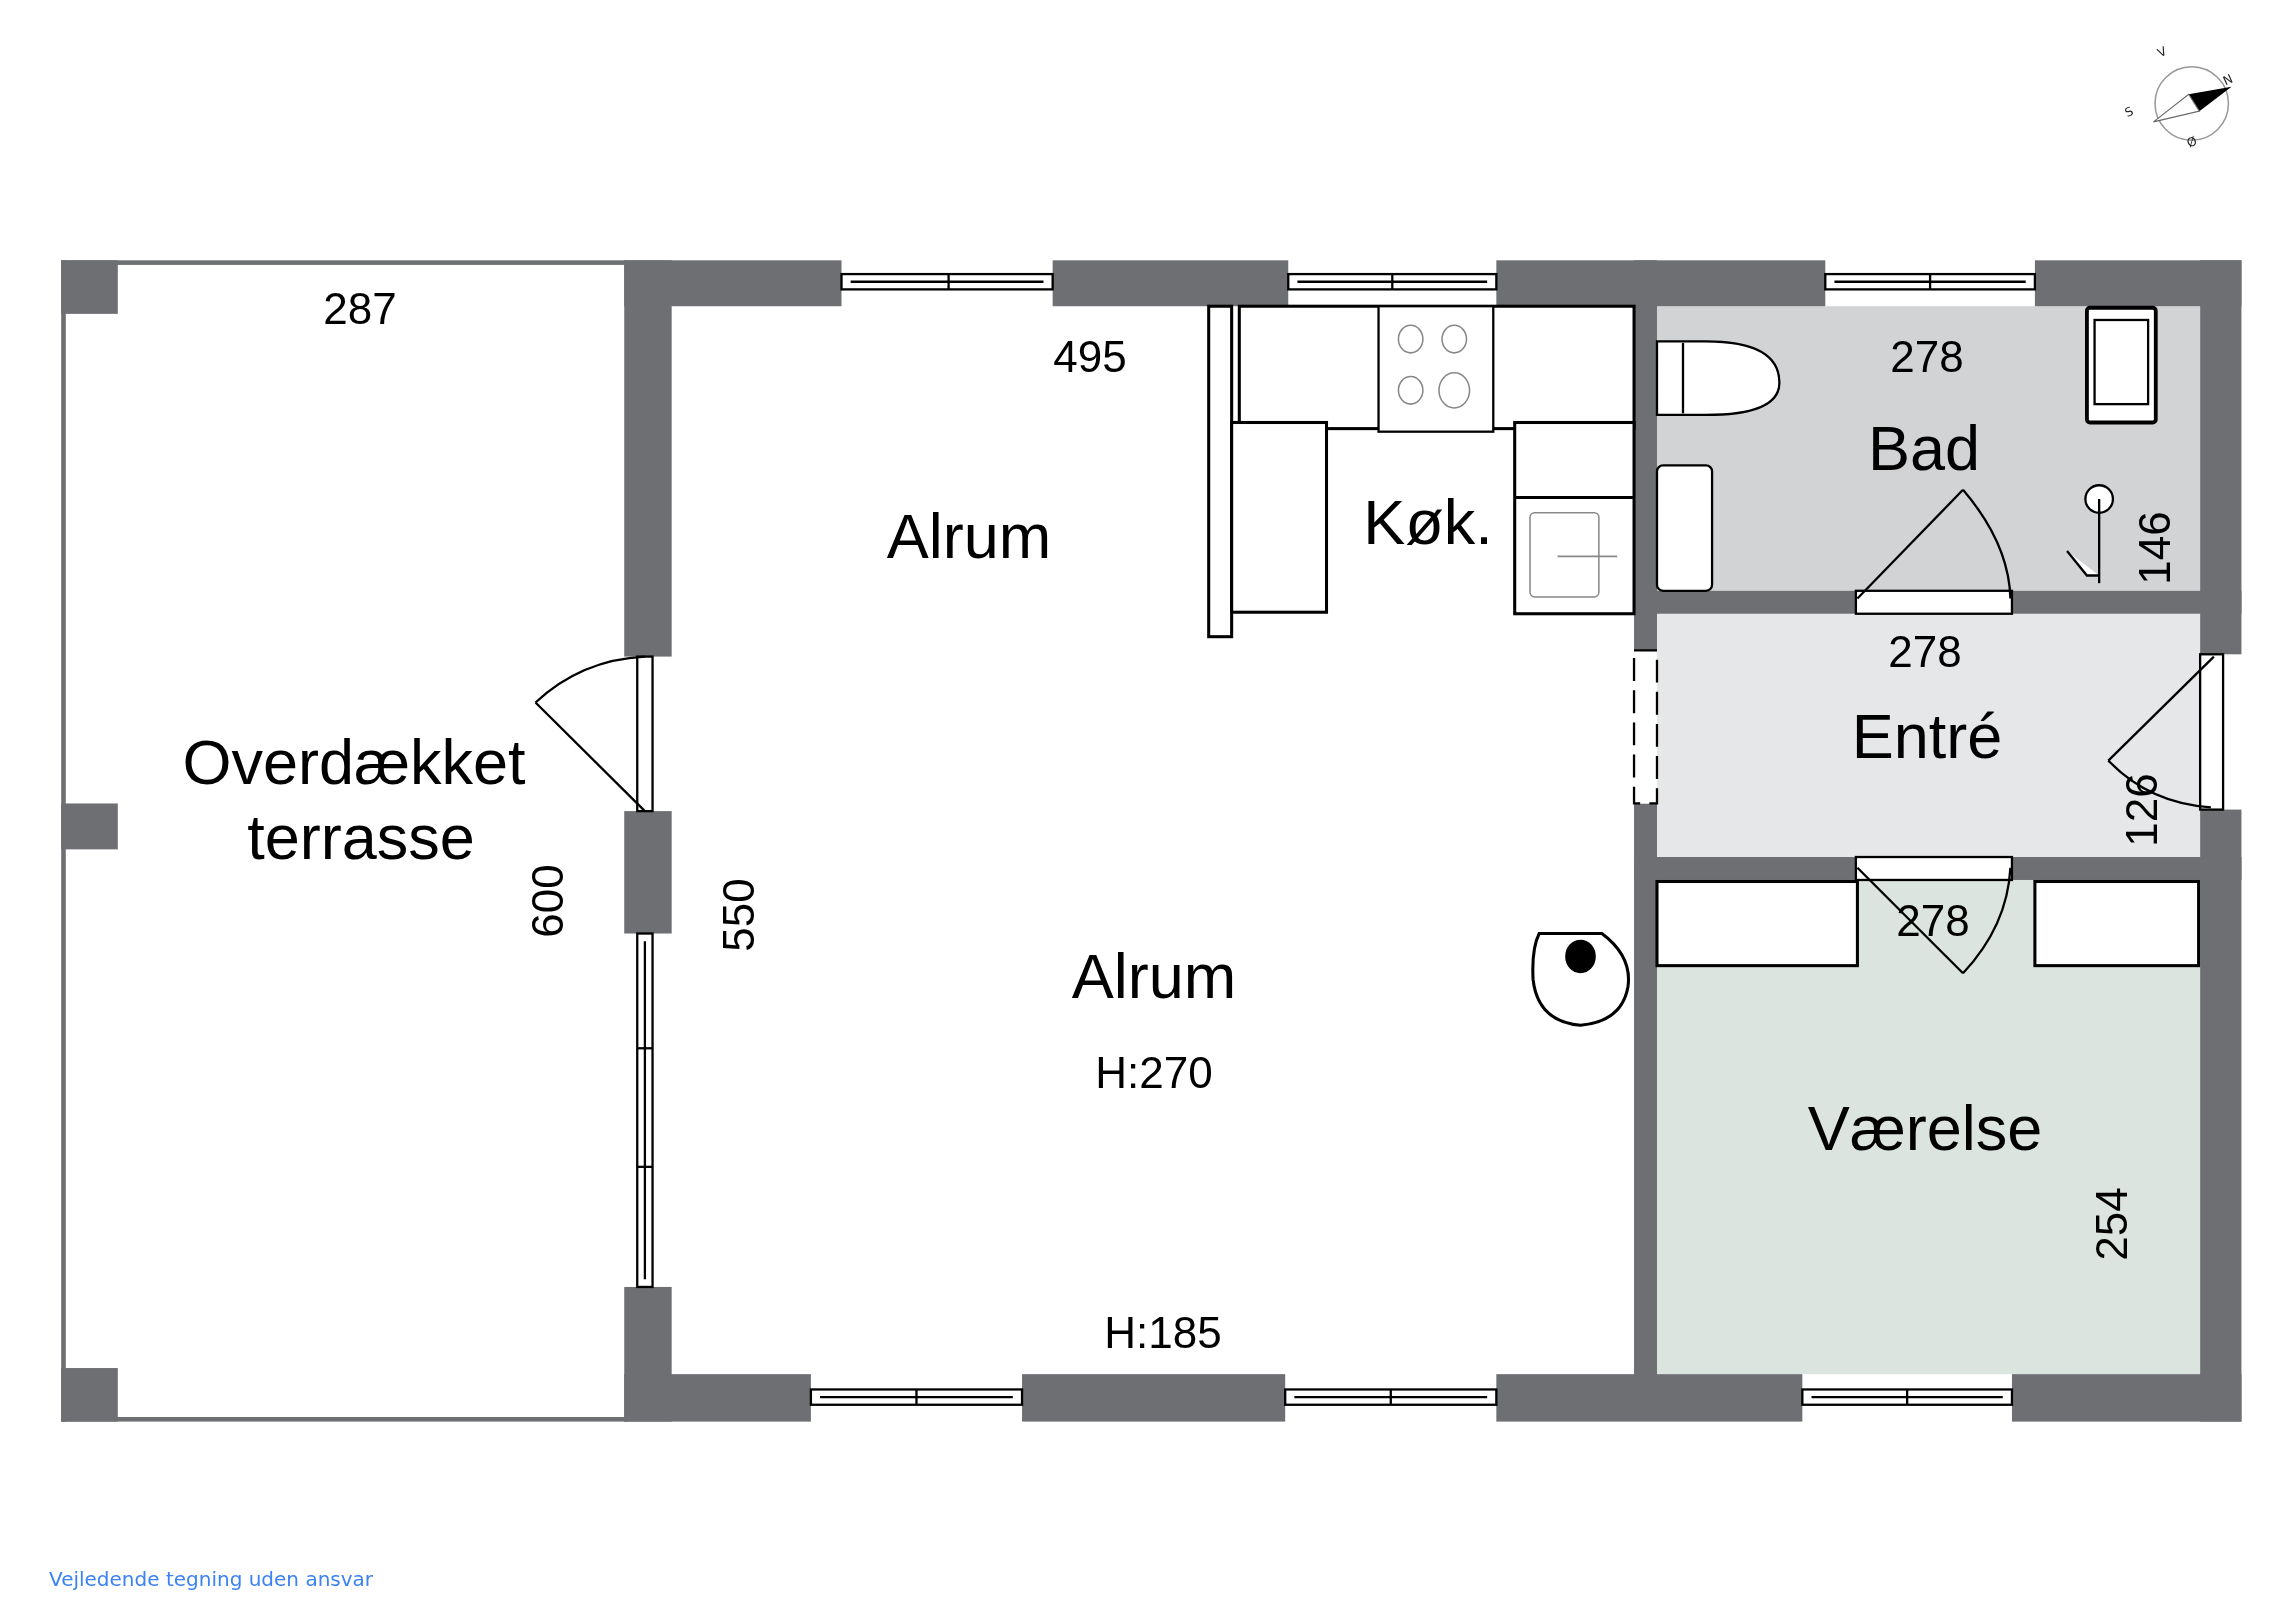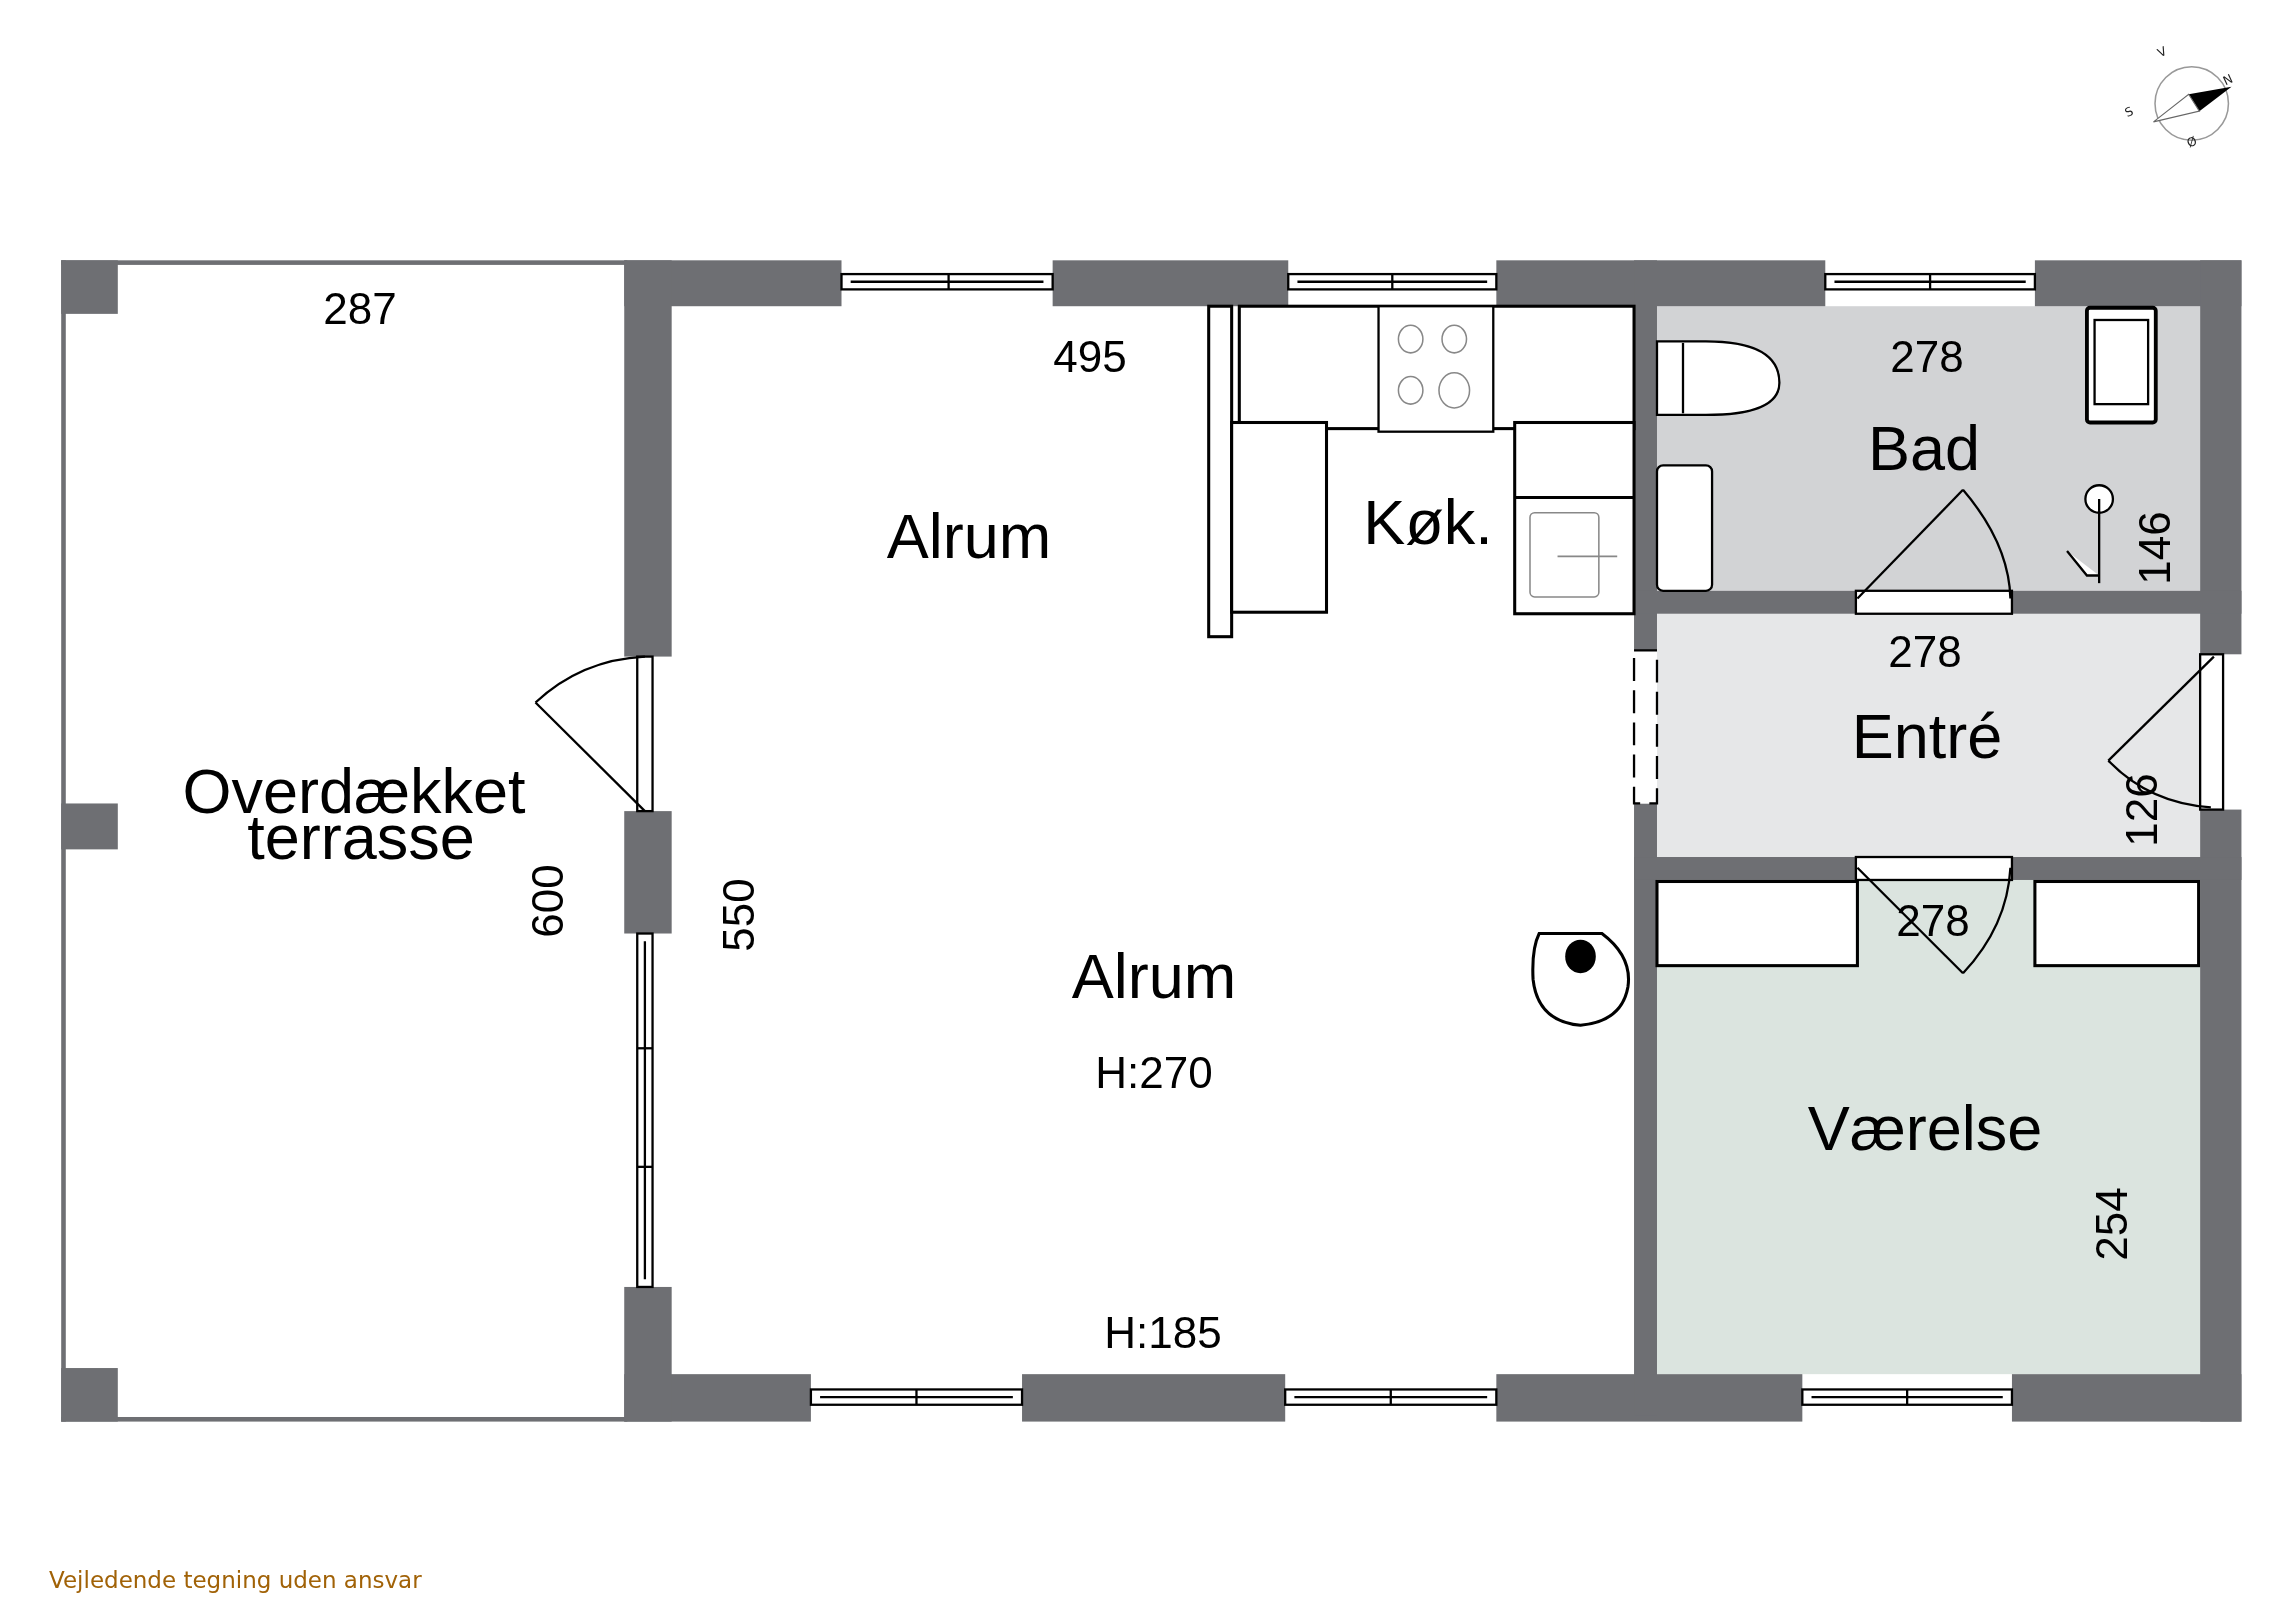--- a/index.html
+++ b/index.html
@@ -2,21 +2,21 @@
 <html style="font-size:12.2px"><head>
 <meta charset="utf-8">
 <style>
   html, body { margin:0; padding:0; background:#ffffff; }
   body { width:2295px; height:1623px; position:relative; overflow:hidden; font-family:"Liberation Sans", sans-serif; }
   #plan { position:absolute; left:0; top:0; }
   .label { position:absolute; color:#000; white-space:nowrap; transform:translate(-50%,-50%); line-height:1; text-align:center; }
   .room-name { font-size:63px; }
   .dim { font-size:44px; }
   .vdim { transform:translate(-50%,-50%) rotate(-90deg); }
-  .footer { position:absolute; left:49px; top:1567px; font-size:23px; color:#a16207; font-family:"DejaVu Sans", sans-serif; }
+  .footer { position:absolute; left:49px; top:1567px; font-size:20px; color:#3b82f6; font-family:"DejaVu Sans", sans-serif; }
   .compass-letter { position:absolute; font-size:12.2px; color:#222; font-family:"DejaVu Sans", sans-serif; transform:translate(-50%,-50%); }
 </style>
 </head>
 <body>
 
 <svg id="plan" width="2295" height="1623" viewBox="0 0 3000 2121" xmlns="http://www.w3.org/2000/svg">
 
   <rect x="2166" y="400" width="710" height="372" fill="#d2d3d5"></rect>
   <rect x="2166" y="802" width="710" height="318" fill="#e6e7e8"></rect>
   <rect x="2166" y="1148" width="710" height="648" fill="#dbe4df"></rect>
@@ -176,21 +176,21 @@
     <polygon points="-4,-12 10,10 -50,24" fill="#fff" stroke="#666" stroke-width="1.5"></polygon>
   </g>
 </svg>
 
 <div class="compass-letter" style="left:2162px;top:52px;transform:translate(-50%,-50%) rotate(-25deg);">V</div>
 <div class="compass-letter" style="left:2228px;top:80px;transform:translate(-50%,-50%) rotate(-25deg);">N</div>
 <div class="compass-letter" style="left:2129px;top:112px;transform:translate(-50%,-50%) rotate(-25deg);">S</div>
 <div class="compass-letter" style="left:2192px;top:142px;transform:translate(-50%,-50%) rotate(-25deg);">Ø</div>
 
 <div class="label dim" style="left:360px;top:309px;">287</div>
-<div class="label room-name" style="left:354px;top:762px;margin-top:29px;">Overdækket</div>
+<div class="label room-name" style="left:354px;top:762px;">Overdækket</div>
 <div class="label room-name" style="left:361px;top:837px;">terrasse</div>
 <div class="label dim vdim" style="left:548px;top:901px;">600</div>
 
 <div class="label dim" style="left:1090px;top:357px;">495</div>
 <div class="label room-name" style="left:969px;top:536px;">Alrum</div>
 <div class="label room-name" style="left:1428px;top:522px;">Køk.</div>
 <div class="label dim vdim" style="left:739px;top:915px;">550</div>
 <div class="label room-name" style="left:1154px;top:976px;">Alrum</div>
 <div class="label dim" style="left:1154px;top:1073px;">H:270</div>
 <div class="label dim" style="left:1163px;top:1333px;">H:185</div>

